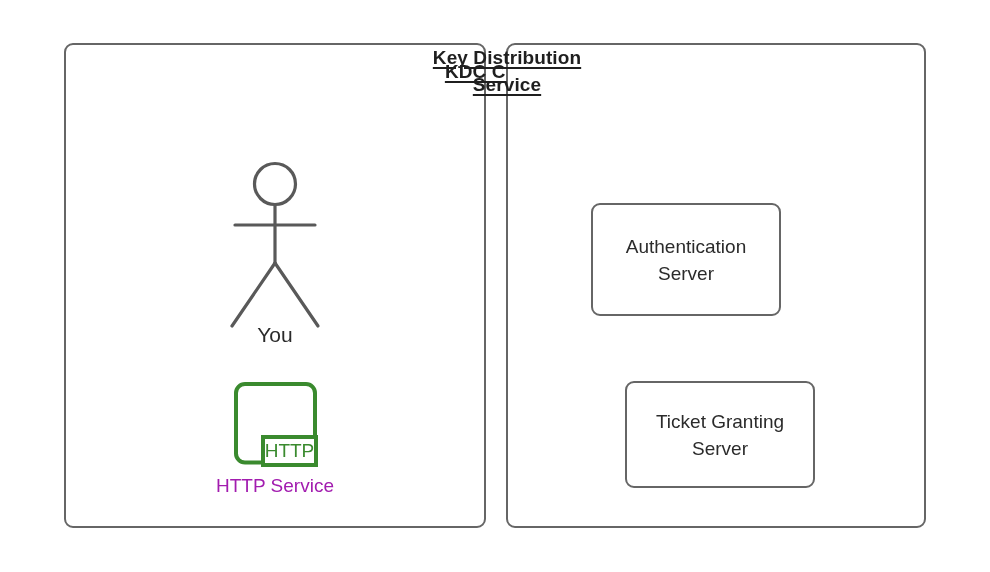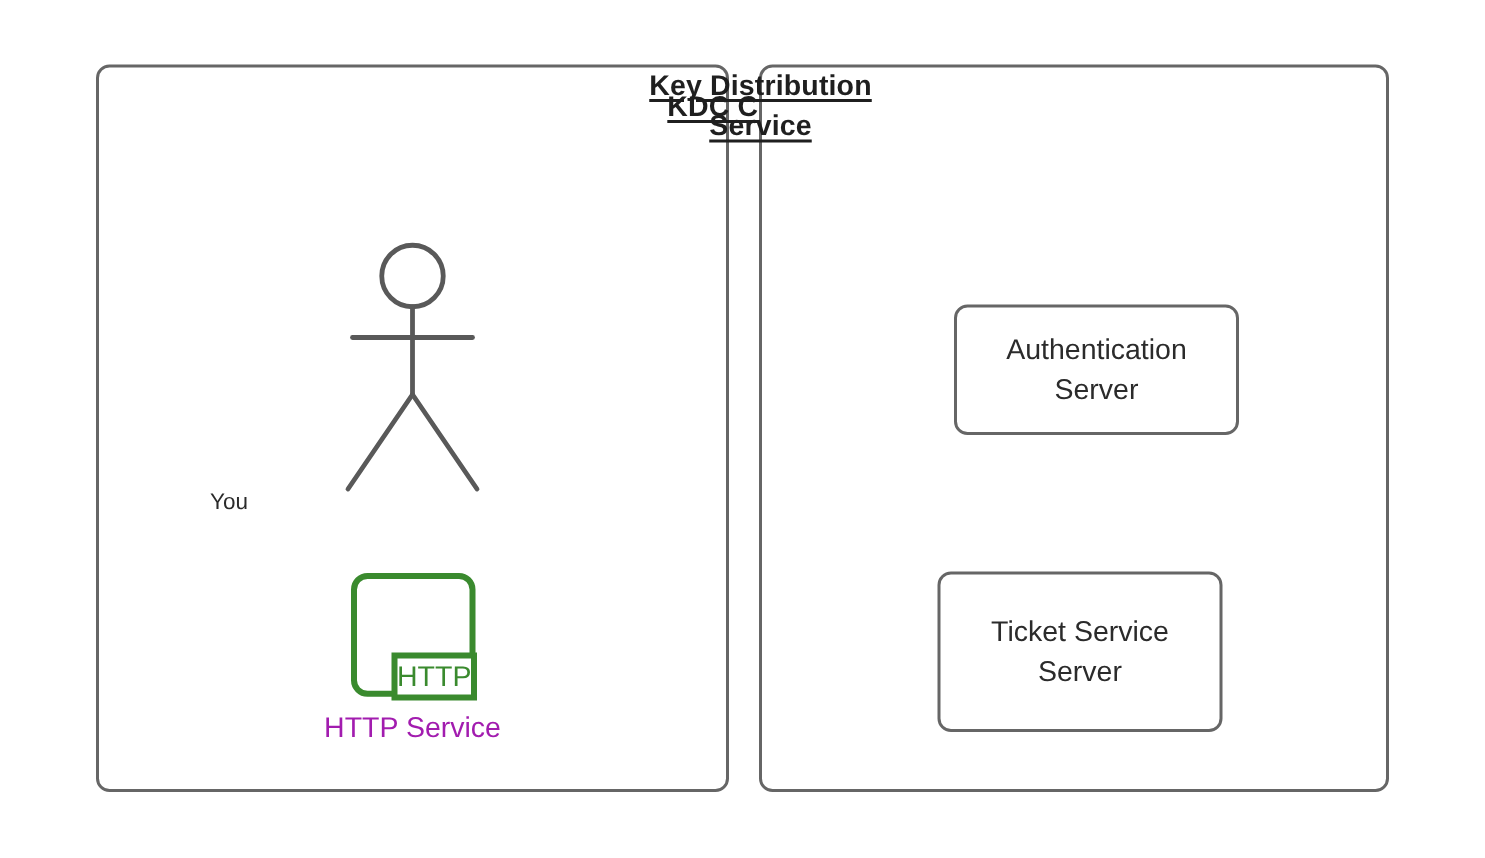--- a/index.html
+++ b/index.html
@@ -75,21 +75,22 @@
     width: 128px;
     height: 215px;
   }
   .actor svg { display: block; }
 
   .actor-label {
     position: absolute;
     left: 140px;
     top: 322px;
     width: 270px;
-    font-size: 15px;
+    text-align: center;
+    font-size: 21px;
     color: #2b2b2b;
     line-height: 25px;
   }
 
   
   .http-icon {
     position: absolute;
     left: 230px;
     top: 380px;
     width: 92px;
@@ -118,24 +119,24 @@
     display: flex;
     align-items: center;
     justify-content: center;
     text-align: center;
     font-size: 19px;
     color: #2b2b2b;
     line-height: 27px;
     padding: 4px 10px;
   }
   .server-auth {
-    left: 636px;
+    left: 591px;
     top: 203px;
     width: 190px;
-    height: 87px;
+    height: 113px;
   }
   .server-tgs {
     left: 625px;
     top: 381px;
     width: 190px;
     height: 107px;
   }
   .server-box span { display: block; }
 </style>
 </head>
@@ -192,18 +193,18 @@
 
   <div class="server-box server-auth">
     <div>
       <span>Authentication</span>
       <span>Server</span>
     </div>
   </div>
 
   <div class="server-box server-tgs">
     <div>
-      <span>Ticket Service</span>
+      <span>Ticket Granting</span>
       <span>Server</span>
     </div>
   </div>
 
 </div>
 
 </body></html>

